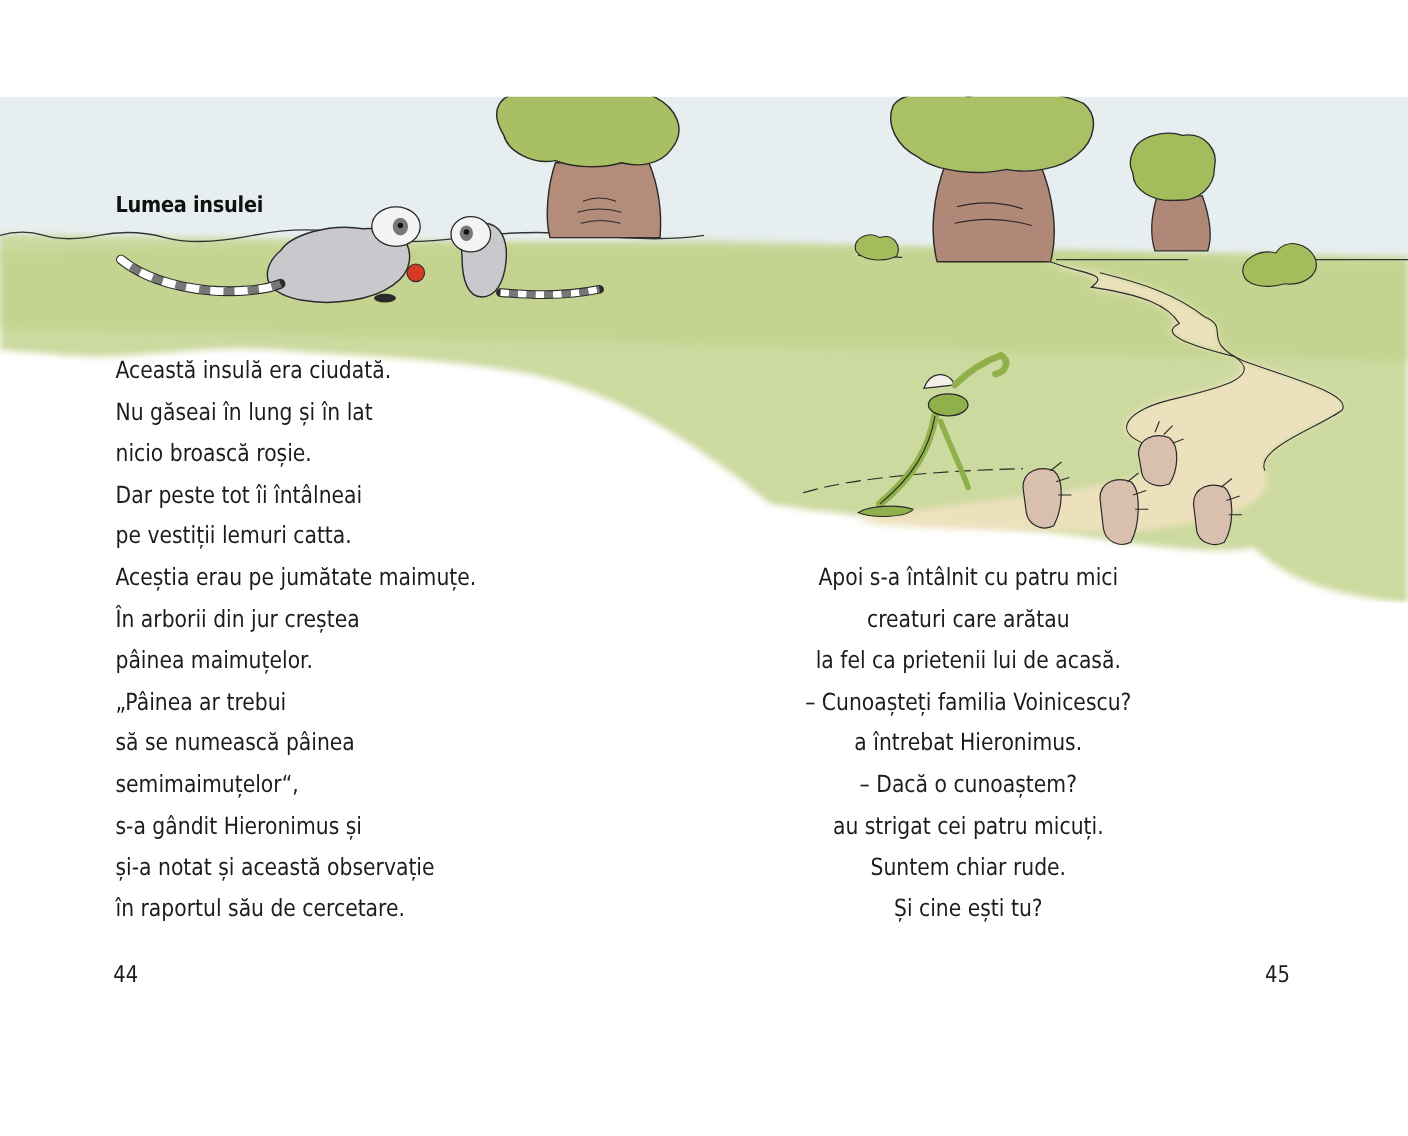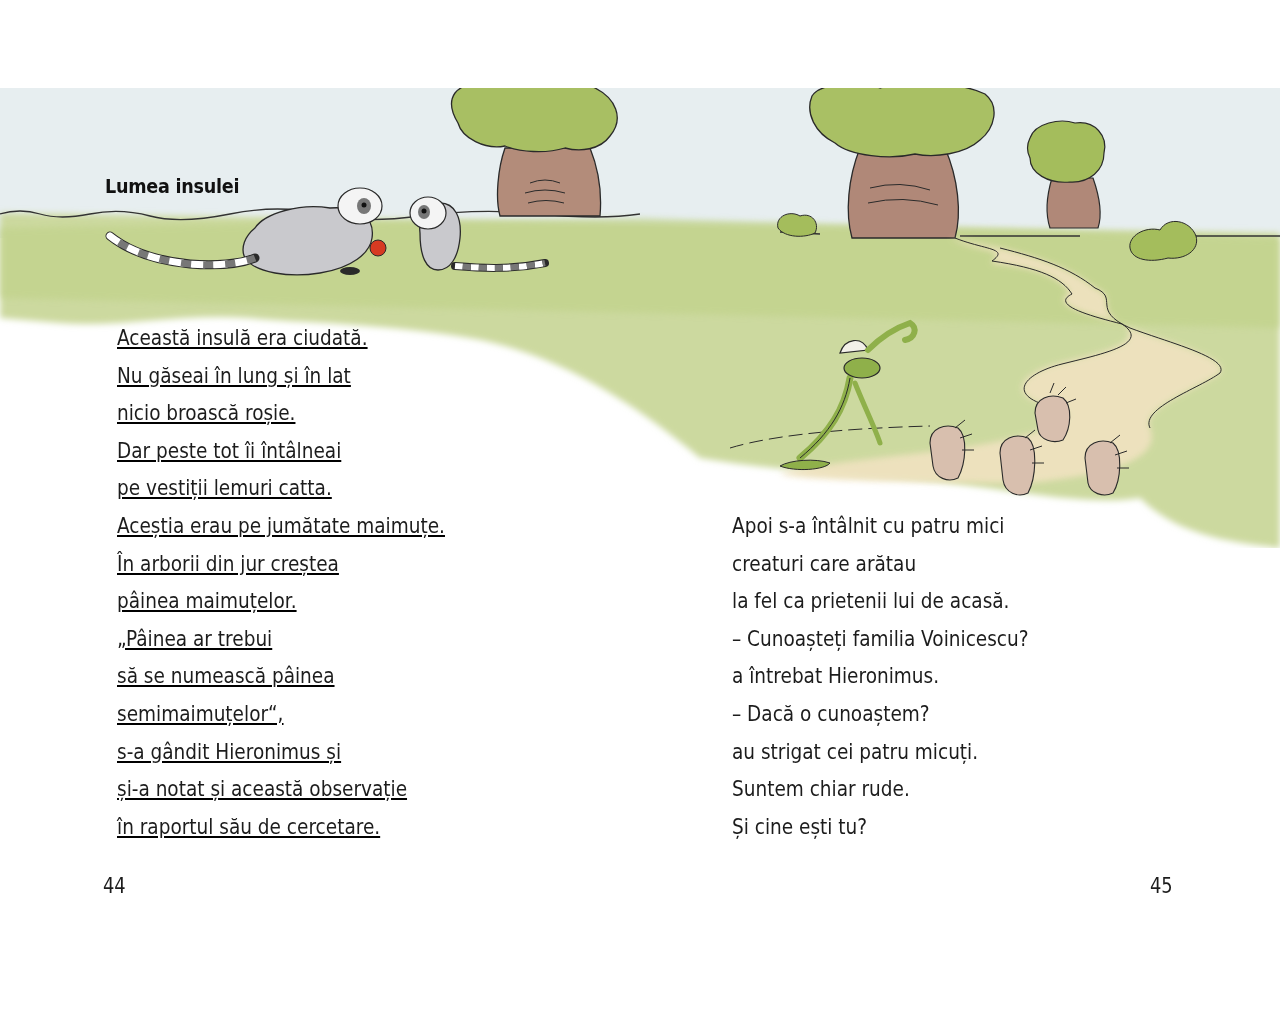--- a/index.html
+++ b/index.html
@@ -9,22 +9,22 @@
     .chapter-title {
       position: absolute; left: 105px; top: 174px;
       font-family: "DejaVu Sans", sans-serif; font-weight: bold; font-size: 20px;
       color: #111; letter-spacing: -0.3px; transform: scaleX(0.88); transform-origin: left top;
     }
     .text-block { position: absolute; margin: 0; padding: 0; list-style: none; }
     .text-block li {
       font-family: "DejaVu Sans", sans-serif; font-size: 21.5px; line-height: 37.6px;
       color: #1c1c1c; white-space: nowrap; transform: scaleX(0.86); transform-origin: left center;
     }
-    .left-text { left: 117px; top: 319px; text-decoration: underline; }
-    .right-text { left: 732px; top: 507px; }
+    .left-text { left: 105px; top: 319px; }
+    .right-text { left: 732px; top: 507px; text-align: center; }
     .page-number {
       position: absolute; top: 874px; font-family: "DejaVu Sans", sans-serif;
       font-size: 21px; color: #1c1c1c; transform: scaleX(0.85); transform-origin: left top;
     }
     .page-left { left: 103px; }
     .page-right { left: 1150px; }
   </style>
 </head>
 <body>
 

